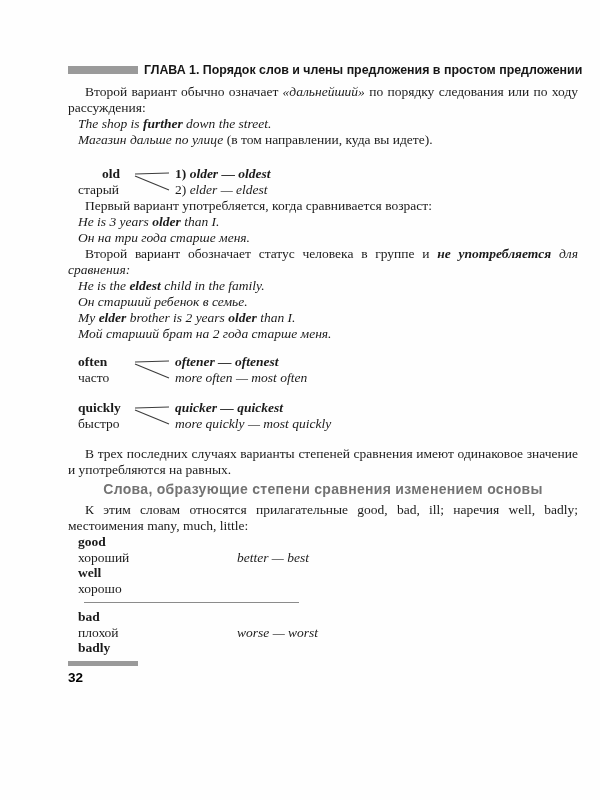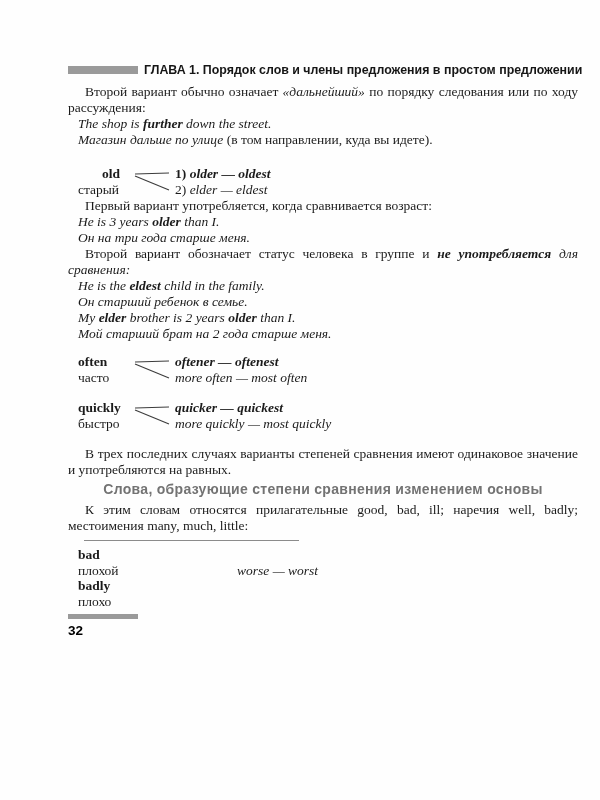--- a/index.html
+++ b/index.html
@@ -128,31 +128,39 @@
     </div>
   </div>
 
 
   <p class="para ind mt14">В трех последних случаях варианты степеней сравнения имеют одинаковое значение и употребляются на равных.</p>
 
   <h2 class="section-heading">Слова, образующие степени сравнения изменением основы</h2>
 
   <p class="para ind">К этим словам относятся прилагательные good, bad, ill; наречия well, badly; местоимения many, much, little:</p>
 
+  <div class="irr">
+    <div class="irrrow"><span class="irrword">good</span></div>
+    <div class="irrrow">
+      <span>хороший</span>
+      <span class="irrforms">better — best</span>
+    </div>
+    <div class="irrrow"><span class="irrword">well</span></div>
+    <div class="irrrow"><span>хорошо</span></div>
+  </div>
 
   <hr class="irrdivider">
 
   <div class="irr">
     <div class="irrrow"><span class="irrword">bad</span></div>
     <div class="irrrow">
       <span>плохой</span>
       <span class="irrforms">worse — worst</span>
     </div>
     <div class="irrrow"><span class="irrword">badly</span></div>
-    <div class="irrrow"><span>плохо</span></div>
   </div>
 
   <div class="footer">
     <div class="fbar"></div>
     <div class="pageno">32</div>
   </div>
 
 </div>
 
 </body></html>

